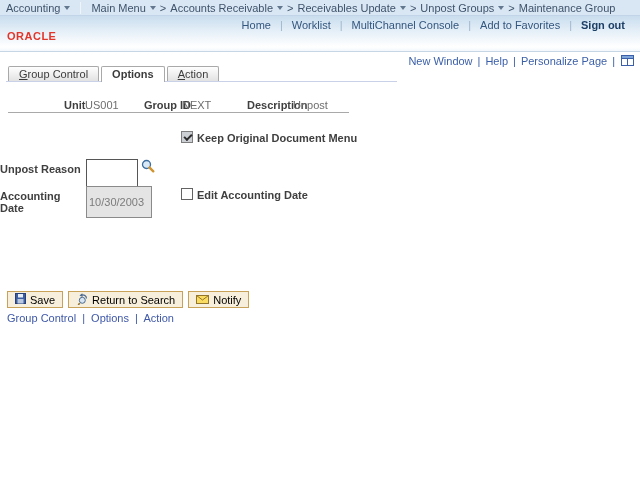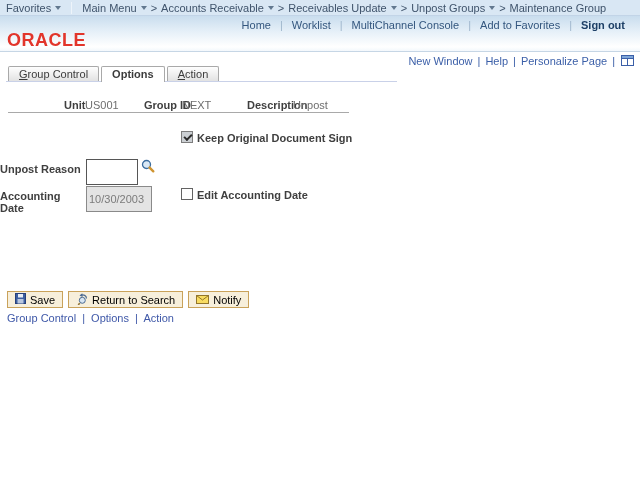--- a/index.html
+++ b/index.html
@@ -19,21 +19,21 @@
 
   
   .band { position:absolute; top:16px; left:0; right:0; height:36px;
           background:linear-gradient(to bottom,#c9ddee 0%,#e3eef7 40%,#ffffff 88%,#f3f8fc 100%);
           border-bottom:1px solid #c6d6e5;padding-left:20px; }
   .band-links { position:absolute; top:3px; right:8px; display:flex; align-items:center; }
   .band-link { color:#33567e; cursor:pointer; margin:0 7px; }
   .band-pipe { color:#9fb6cc; margin:0 2px; }
   .signout { font-weight:bold; color:#1d3f66; }
   .logo { position:absolute; left:7px; top:14px; color:#e2352b; font-weight:bold;
-          font-size:18px; letter-spacing:.5px; }
+          font-size:11px; letter-spacing:.5px; }
 
   
   .pagebar { position:absolute; top:54px; right:6px; display:flex; align-items:center; color:#3b5fa8; }
   .pb-link { color:#3b5fa8; cursor:pointer; margin:1px 3px; }
   .pb-pipe { margin:0 2px; }
   .pb-icon { margin-left:4px; cursor:pointer; display:inline-block; }
 
   
   .tabstrip { position:absolute; top:66px; left:6px; width:391px; display:flex;
               align-items:flex-end; border-bottom:1px solid #c9d1e8; padding-left:2px; }
@@ -48,21 +48,21 @@
   .flabel { font-weight:bold; color:#3f3f3f; }
   .fvalue { color:#6e6e6e; }
   .rec-rule { position:absolute; top:112px; left:8px; width:341px; border-top:1px solid #a9a9a9; }
 
   
   .rlabel { position:absolute; left:0; width:83px; text-align:left; font-weight:bold; color:#3f3f3f; }
   .cb { position:absolute; width:12px; height:12px; background:#fff; border:1px solid #636363; }
   .cb.disabled { background:#ccd0d4; border-color:#7d7d7d; }
   .cb.checked::after { content:""; position:absolute; left:2px; top:2px; width:6px; height:3px;
          border-left:2px solid #2b2b2b; border-bottom:2px solid #2b2b2b; transform:rotate(-45deg); }
-  .txt { position:absolute; height:26px; border:1px solid #565656; background:#fff;
+  .txt { position:absolute; height:32px; border:1px solid #565656; background:#fff;
          font-family:"Liberation Sans",sans-serif; font-size:11px; padding:0 2px; color:#333; }
   .txt:disabled { background:#e4e4e4; color:#7b7b7b; border-color:#8a8a8a; }
   .lookup { position:absolute; cursor:pointer; }
 
   
   .toolbar { position:absolute; left:7px; top:291px; display:flex; gap:5px;border-radius:6px; }
   .btn { display:inline-flex; align-items:center; gap:4px; height:17px; padding:0 7px;
          background:#f7efdb; border:1px solid #c9a25a; font-family:"Liberation Sans",sans-serif;
          font-size:11px; color:#000; cursor:pointer; }
 
@@ -71,21 +71,21 @@
   .f-link { color:#3f58a8; cursor:pointer; }
   .f-pipe { margin:0 3px; }
 </style>
 </head>
 <body>
 
 <div class="screen">
 
   <div class="topbar">
     <span class="tb-item">
-      <span>Favorites</span>
+      <span>Accounting</span>
       <span class="caret"></span>
     </span>
     <span class="tb-divider"></span>
     <span class="tb-item">
       <span>Main Menu</span>
       <span class="caret"></span>
     </span>
     <span class="crumb-sep">&gt;</span>
     <span class="tb-item">
       <span>Accounts Receivable</span>
@@ -152,21 +152,21 @@
 
   <span class="abs flabel" style="left:64px; top:99px;">Unit</span>
   <span class="abs fvalue" style="left:85px; top:99px;">US001</span>
   <span class="abs flabel" style="left:144px; top:99px;">Group ID</span>
   <span class="abs fvalue" style="left:182px; top:99px;">NEXT</span>
   <span class="abs flabel" style="left:247px; top:99px;">Description</span>
   <span class="abs fvalue" style="left:293px; top:99px;">Unpost</span>
   <div class="rec-rule"></div>
 
   <div class="cb disabled checked" style="left:181px; top:131px;"></div>
-  <span class="abs flabel" style="left:197px; top:132px;">Keep Original Document Sign</span>
+  <span class="abs flabel" style="left:197px; top:132px;">Keep Original Document Menu</span>
 
   <span class="rlabel" style="top:163px;">Unpost Reason</span>
   <input class="txt" style="left: 86px; top: 159px; width: 52px;" value="">
   <span class="lookup" style="left:141px; top:159px;">
     <svg width="14" height="14" viewBox="0 0 14 14" aria-hidden="true">
       <circle cx="5.5" cy="5.5" r="4" fill="#d9e8f5" stroke="#3c6e9f" stroke-width="1.3"></circle>
       <line x1="8.6" y1="8.6" x2="12.3" y2="12.3" stroke="#cf9430" stroke-width="2.4" stroke-linecap="round"></line>
     </svg>
   </span>
 

